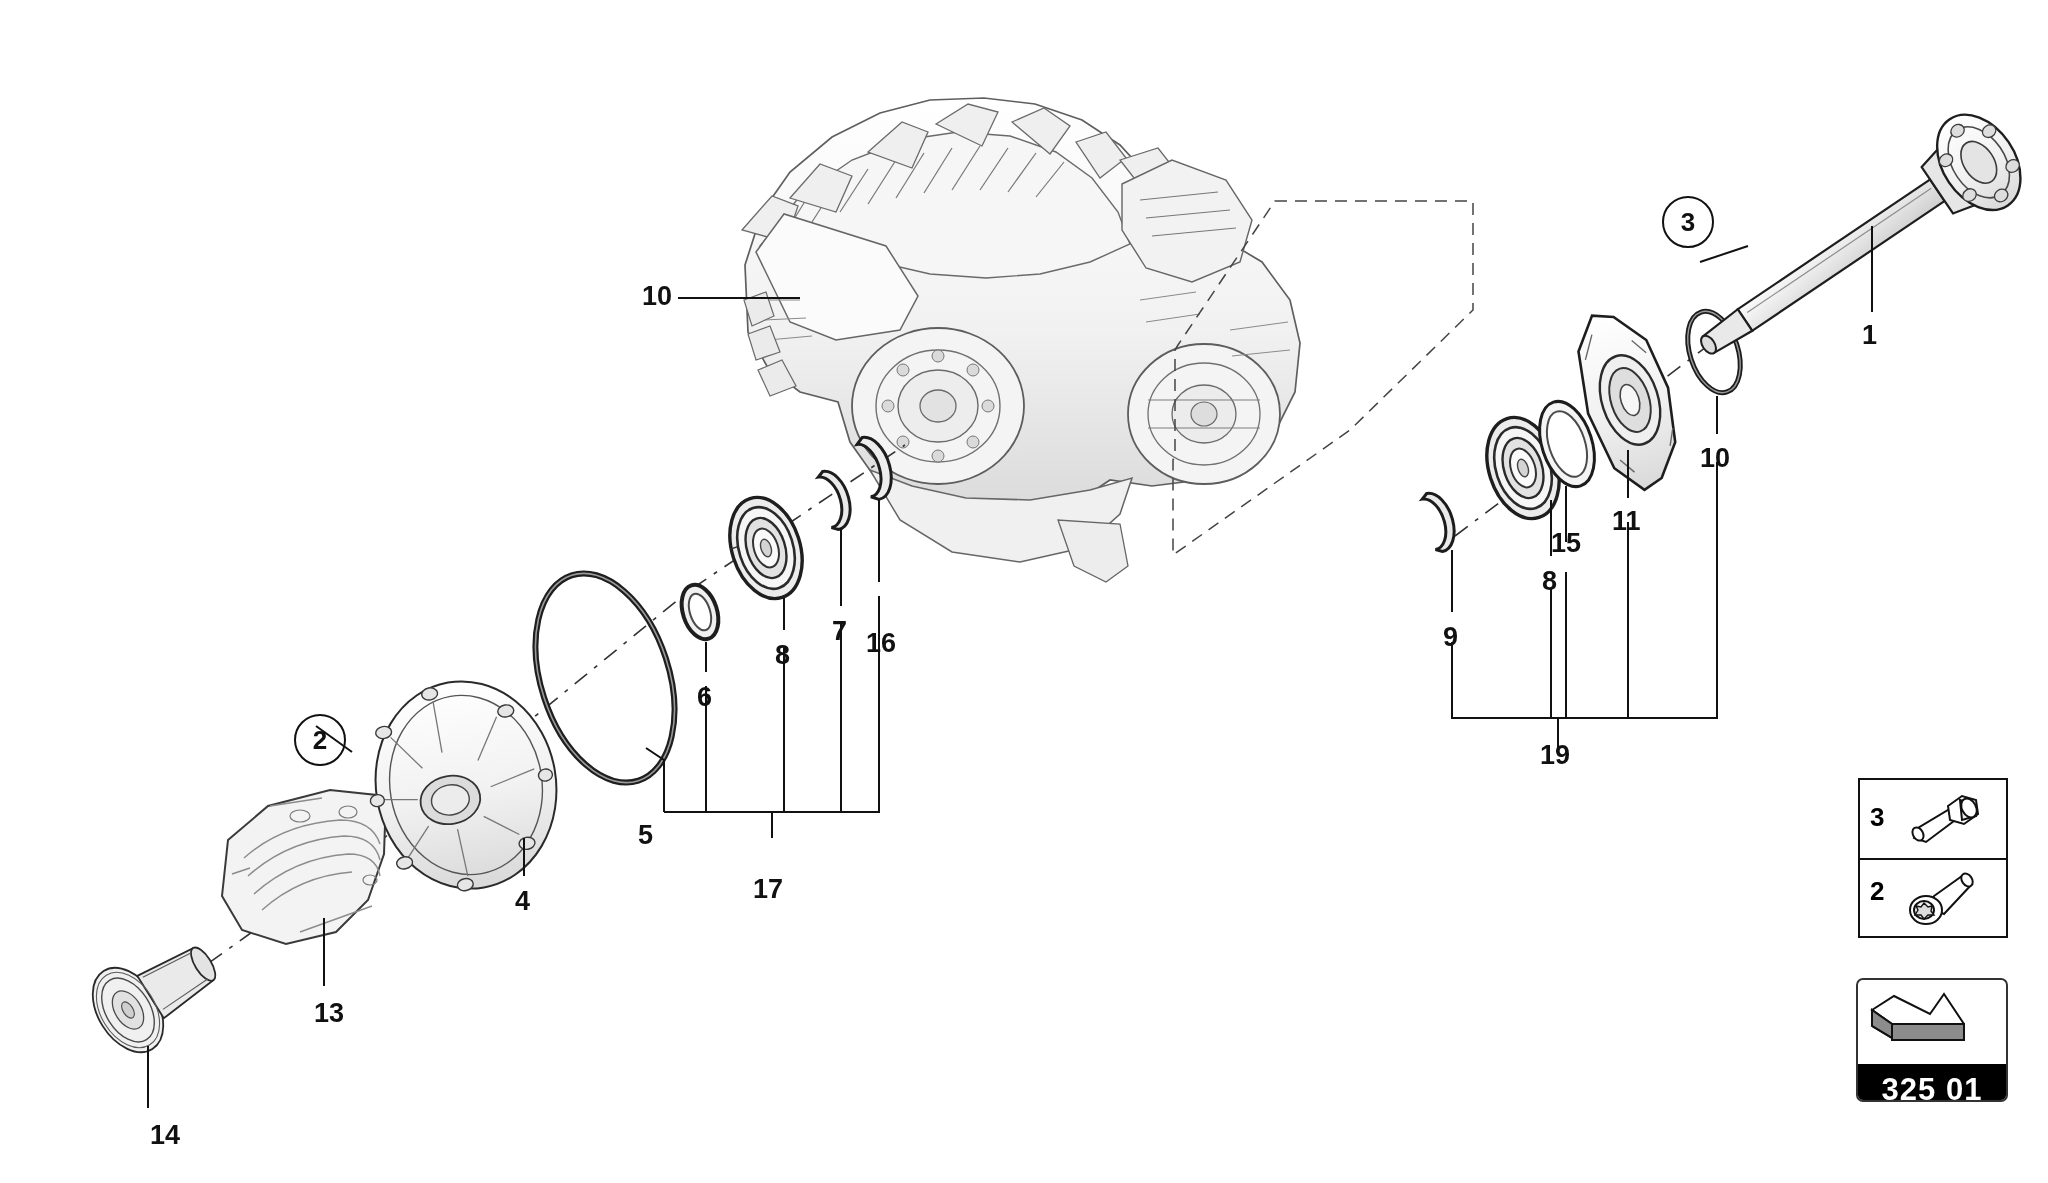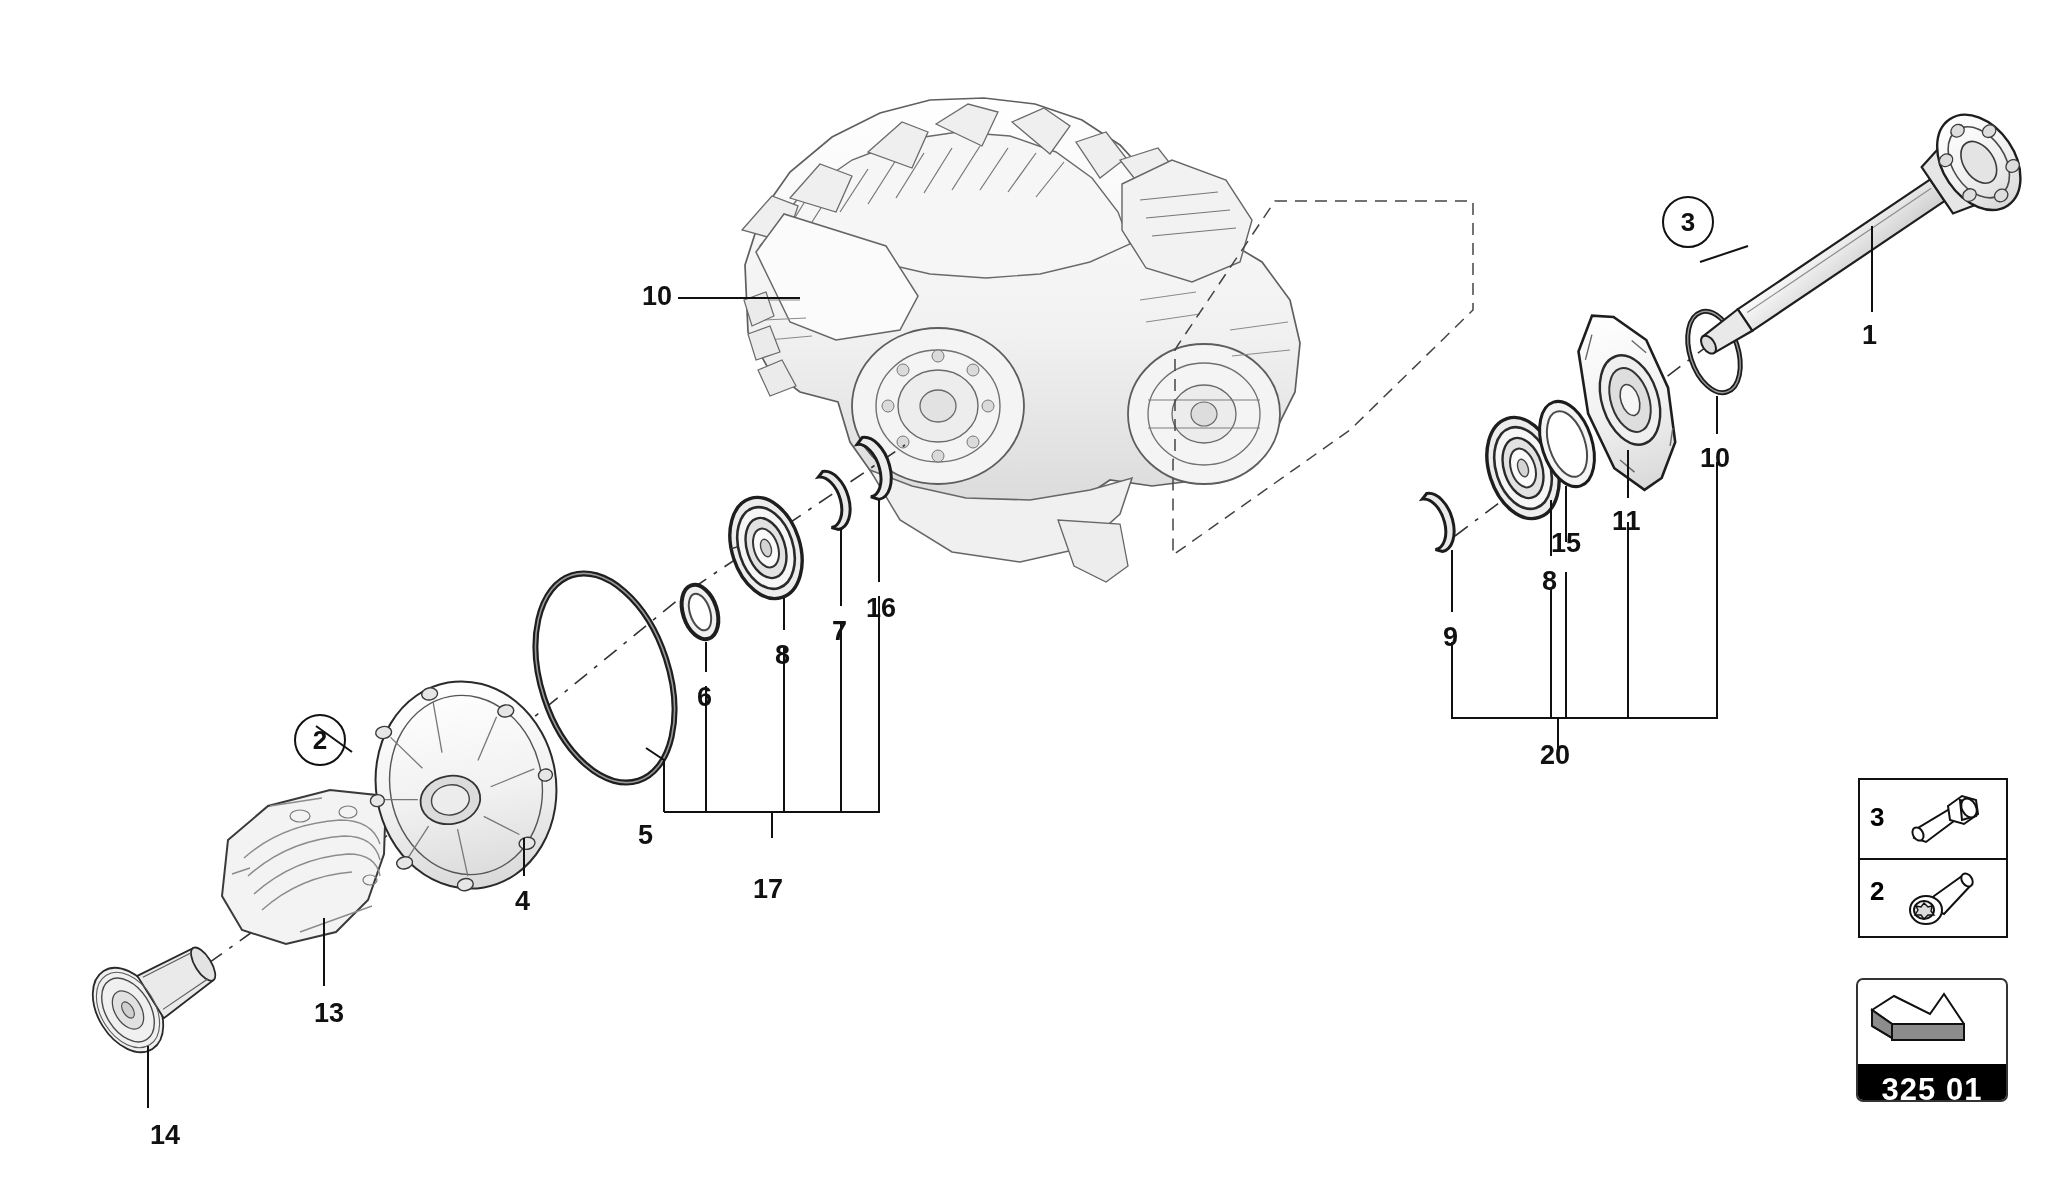--- a/index.html
+++ b/index.html
@@ -359,25 +359,25 @@
   <div class="callout" style="left:1700px;top:445px;">10</div>
 
   <div class="callout" style="left:1612px;top:508px;">11</div>
 
   <div class="callout" style="left:1551px;top:530px;">15</div>
 
   <div class="callout" style="left:1542px;top:568px;">8</div>
 
   <div class="callout" style="left:1443px;top:624px;">9</div>
 
-  <div class="callout" style="left:1540px;top:742px;">20</div>
+  <div class="callout" style="left:1540px;top:742px;">19</div>
 
   <div class="callout" style="left:642px;top:283px;text-align:center;">10</div>
 
-  <div class="callout" style="left:866px;top:595px;">16</div>
+  <div class="callout" style="left:866px;top:630px;">16</div>
 
   <div class="callout" style="left:832px;top:618px;">7</div>
 
   <div class="callout" style="left:775px;top:642px;">8</div>
 
   <div class="callout" style="left:697px;top:684px;">6</div>
 
   <div class="callout" style="left:638px;top:822px;">5</div>
 
   <div class="callout" style="left:753px;top:852px;margin-top:24px;">17</div>

